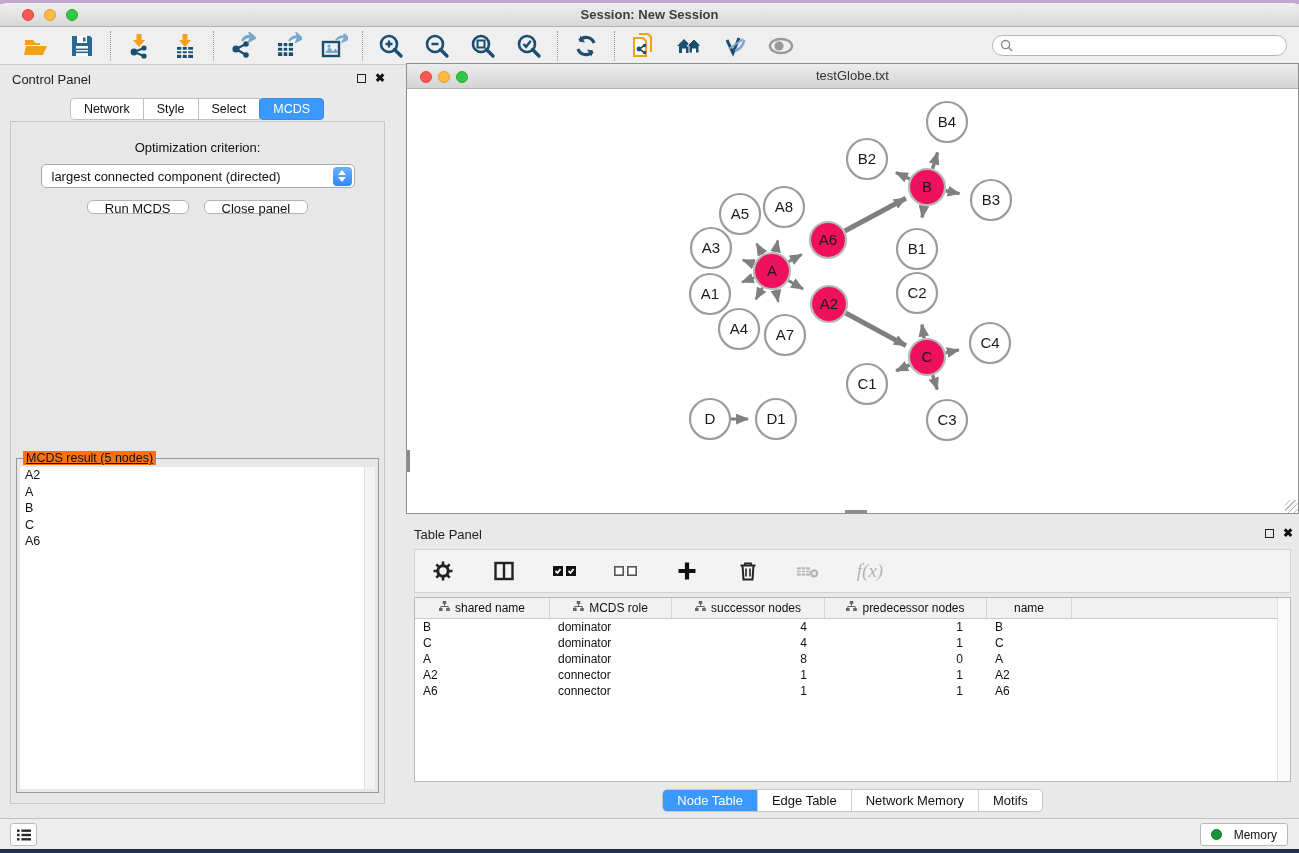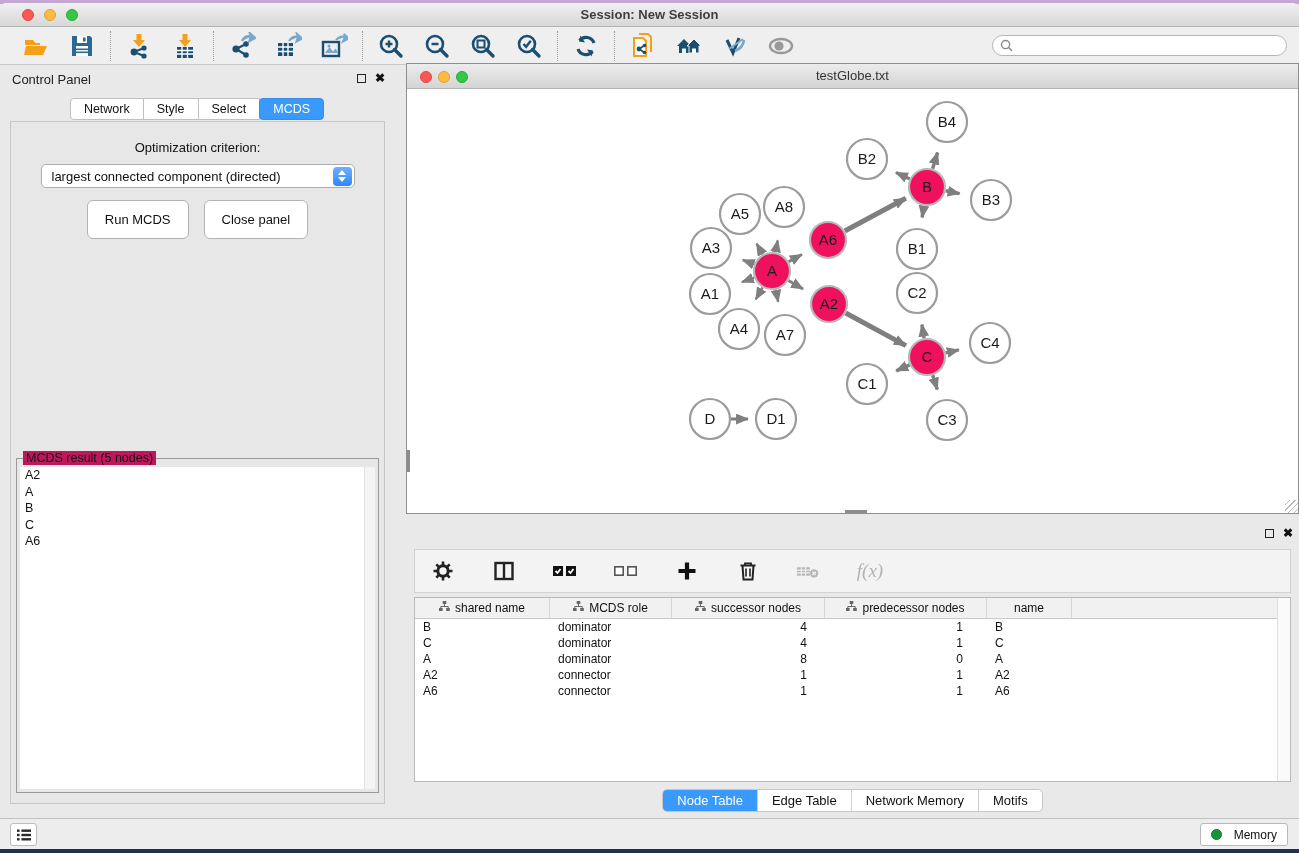--- a/index.html
+++ b/index.html
@@ -46,25 +46,25 @@
 
   .cp-body { position:absolute; left:6px; right:6px; top:55px; bottom:12px; background:#e7e7e7; border:1px solid #c6c6c6; }
   .opt-label { text-align:center; font-size:13px; color:#111; margin-top:18px; }
   .dropdown { margin:9px auto 0 auto; width:314px; height:24px; background:#fff; border:1px solid #acacac;
     border-radius:5px; display:flex; align-items:center; font-size:13px; color:#111; padding-left:10px; cursor:pointer; }
   .stepper { margin-left:auto; margin-right:2px; width:19px; height:19px; border-radius:4px;
     background:linear-gradient(#6db1fc,#2e87fb); display:flex; flex-direction:column; align-items:center; justify-content:center; gap:2px; }
   .chev-up { width:0; height:0; border-left:4px solid transparent; border-right:4px solid transparent; border-bottom:5px solid #fff; }
   .chev-dn { width:0; height:0; border-left:4px solid transparent; border-right:4px solid transparent; border-top:5px solid #fff; }
   .btn-row { display:flex; justify-content:center; gap:15px; margin-top:12px; }
-  .mac-btn { height:39px; padding:0 17px; background:#fff; border:1px solid #b3b3b3; border-radius:6px;
+  .mac-btn { height:14px; padding:0 17px; background:#fff; border:1px solid #b3b3b3; border-radius:6px;
     font-size:13px; color:#111; cursor:pointer; font-family:"Liberation Sans", sans-serif; }
 
   .result-box { position:absolute; left:5px; right:5px; top:336px; bottom:10px; border:1px solid #9a9a9a; }
-  .result-legend { position:absolute; top:-8px; left:6px; background:#be185d; font-size:12.5px; color:#111; padding:0 3px; }
+  .result-legend { position:absolute; top:-8px; left:6px; background:#f97316; font-size:12.5px; color:#111; padding:0 3px;text-decoration:underline; }
   .result-list { position:absolute; inset:8px 3px 3px 3px; background:#fff; overflow:hidden; }
   .result-item { font-size:12.5px; line-height:16.5px; padding-left:5px; color:#111; }
   .result-scroll { position:absolute; top:8px; right:3px; bottom:3px; width:11px; background:#f4f4f4; border-left:1px solid #e2e2e2; }
 
   
   .netwin { position:absolute; left:406px; top:60px; width:893px; height:451px; border:1px solid #8f8f8f; background:#fff; }
   .net-titlebar { position:relative; height:25px; background:linear-gradient(#ececec,#d4d4d4); border-bottom:1px solid #b4b4b4; }
   .net-lights { position:absolute; left:13px; top:7px; display:flex; gap:6px; }
   .net-titlebar .title { text-align:center; line-height:24px; font-size:13px; color:#333; }
   .netcanvas { position:absolute; top:26px; left:0; right:0; bottom:0; background:#fff; }
@@ -391,20 +391,21 @@
           <text x="369" y="334" text-anchor="middle" font-size="15" fill="#1a1a1a" font-family="&quot;Liberation Sans&quot;, sans-serif">D1</text>
         </svg>
       <div class="vtick"></div>
       <div class="htick"></div>
       <div class="grip"></div>
     </div>
   </div>
 
   <div class="tpanel">
     <div class="panel-head">
+      <div class="ptitle">Table Panel</div>
       <div class="panel-ctrl">
         <span class="float-ic"></span>
         <span class="close-ic">✖</span>
       </div>
     </div>
     <div class="ttoolbar">
       <span class="tt-btn">
         <svg width="22" height="22" viewBox="0 0 22 22">
             <circle cx="11" cy="11" r="5.2" fill="none" stroke="#222" stroke-width="3"></circle>
             <g stroke="#222" stroke-width="2.6">

